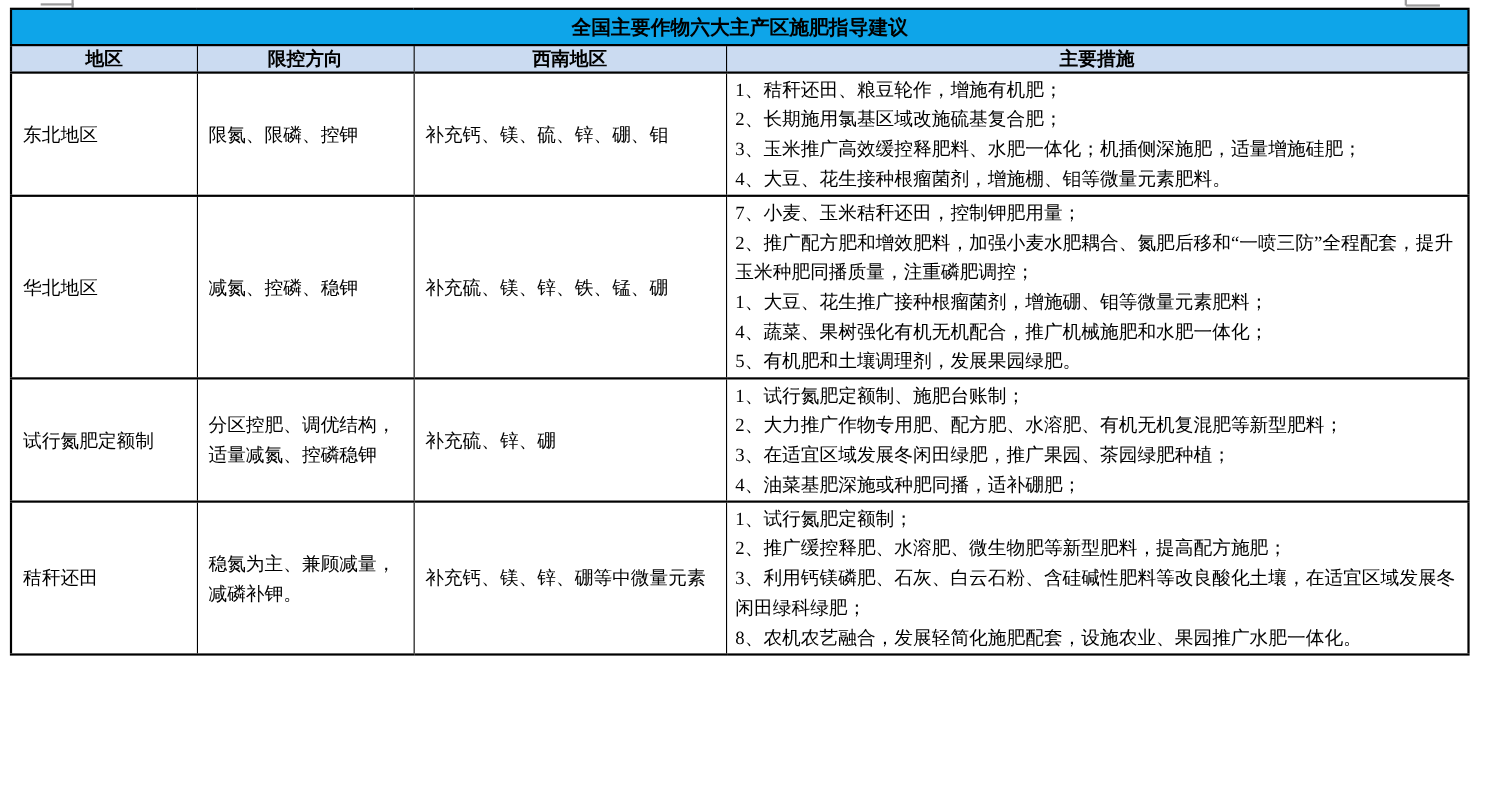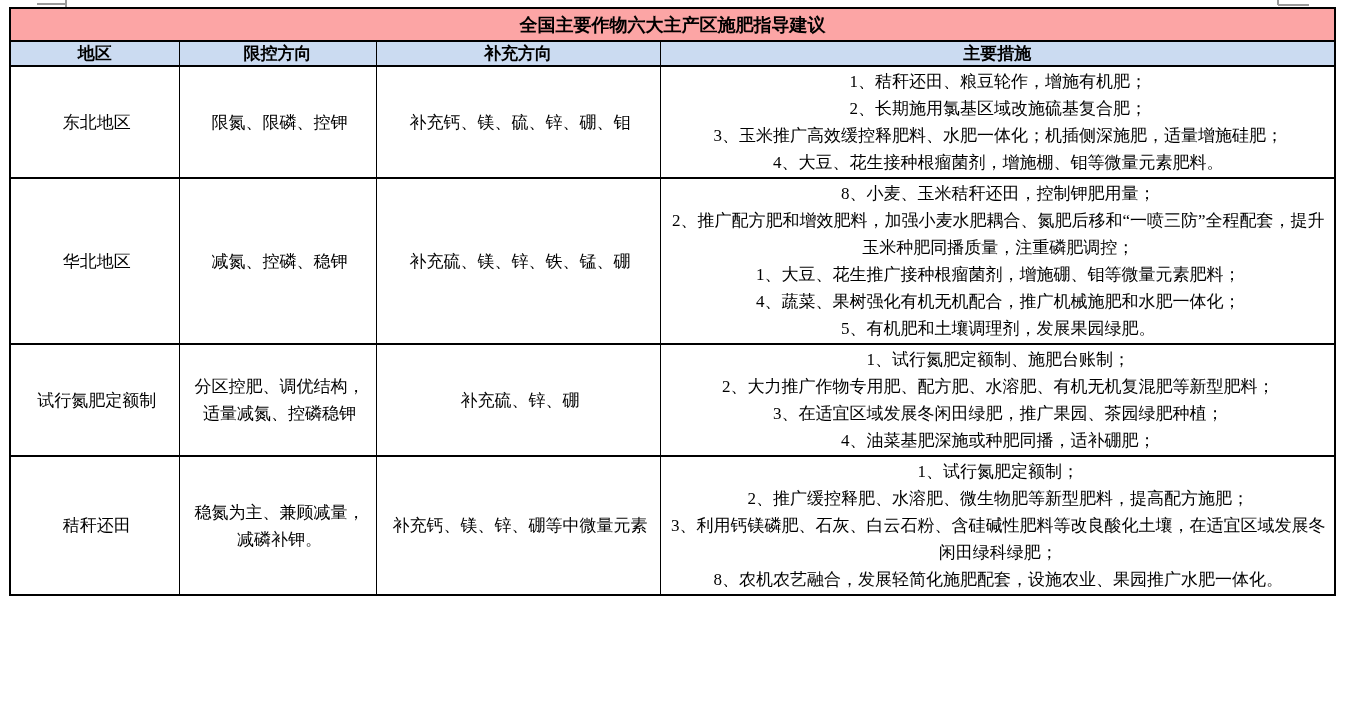--- a/index.html
+++ b/index.html
@@ -17,26 +17,25 @@
 
   table.guide {
     position: absolute; left: 9px; top: 7px; width: 1325px;
     border-collapse: collapse; table-layout: fixed;
     font-size: 17px;
   }
   table.guide th, table.guide td {
     border-left: 1px solid #000; border-right: 1px solid #000;
     border-top: 2px solid #000;  border-bottom: 2px solid #000;
     vertical-align: middle;
-    text-align: center;
   }
   table.guide { border: 2px solid #000; }
 
   tr.title-row th {
-    height: 33px; background: #fca5a5; font-weight: bold; font-size: 18px;
+    height: 33px; background: #0ea5e9; font-weight: bold; font-size: 18px;
     text-align: center;
   }
   tr.header-row th {
     height: 24px; background: #cbdbf1; font-weight: bold; font-size: 17px;
   }
 
   td.cell { padding: 1px 6px 1px 10px; line-height: 27px; text-align: left; }
   td.region-cell { }
   td.measures-cell { padding-left: 8px; padding-right: 6px; }
   .measure-line { line-height: 27px; }
@@ -58,42 +57,42 @@
       <col style="width:284px">
       <col style="width:675px">
     </colgroup>
     <thead>
       <tr class="title-row">
         <th colspan="4">全国主要作物六大主产区施肥指导建议</th>
       </tr>
       <tr class="header-row">
         <th>地区</th>
         <th>限控方向</th>
-        <th>补充方向</th>
+        <th>西南地区</th>
         <th>主要措施</th>
       </tr>
     </thead>
     <tbody>
         <tr>
           <td class="cell region-cell">东北地区</td>
           <td class="cell limit-cell">限氮、限磷、控钾</td>
           <td class="cell supplement-cell">补充钙、镁、硫、锌、硼、钼</td>
           <td class="cell measures-cell">
             <div class="measure-line">1、秸秆还田、粮豆轮作，增施有机肥；</div>
             <div class="measure-line">2、长期施用氯基区域改施硫基复合肥；</div>
             <div class="measure-line">3、玉米推广高效缓控释肥料、水肥一体化；机插侧深施肥，适量增施硅肥；</div>
             <div class="measure-line">4、大豆、花生接种根瘤菌剂，增施棚、钼等微量元素肥料。</div>
           </td>
         </tr>
         <tr>
           <td class="cell region-cell">华北地区</td>
           <td class="cell limit-cell">减氮、控磷、稳钾</td>
           <td class="cell supplement-cell">补充硫、镁、锌、铁、锰、硼</td>
           <td class="cell measures-cell">
-            <div class="measure-line">8、小麦、玉米秸秆还田，控制钾肥用量；</div>
+            <div class="measure-line">7、小麦、玉米秸秆还田，控制钾肥用量；</div>
             <div class="measure-line">2、推广配方肥和增效肥料，加强小麦水肥耦合、氮肥后移和“一喷三防”全程配套，提升玉米种肥同播质量，注重磷肥调控；</div>
             <div class="measure-line">1、大豆、花生推广接种根瘤菌剂，增施硼、钼等微量元素肥料；</div>
             <div class="measure-line">4、蔬菜、果树强化有机无机配合，推广机械施肥和水肥一体化；</div>
             <div class="measure-line">5、有机肥和土壤调理剂，发展果园绿肥。</div>
           </td>
         </tr>
         <tr>
           <td class="cell region-cell">试行氮肥定额制</td>
           <td class="cell limit-cell">分区控肥、调优结构，适量减氮、控磷稳钾</td>
           <td class="cell supplement-cell">补充硫、锌、硼</td>

